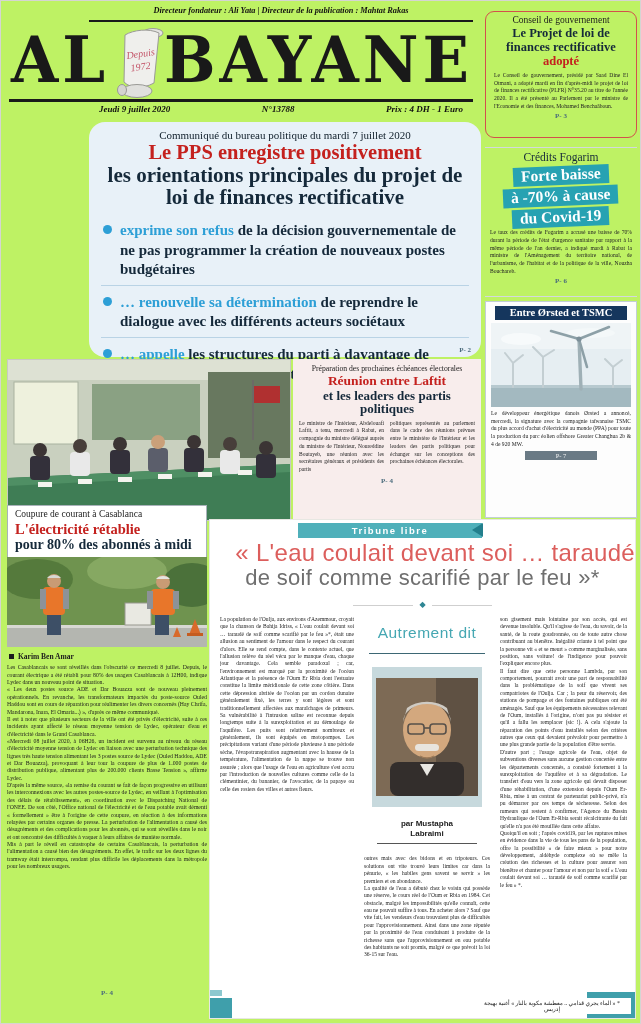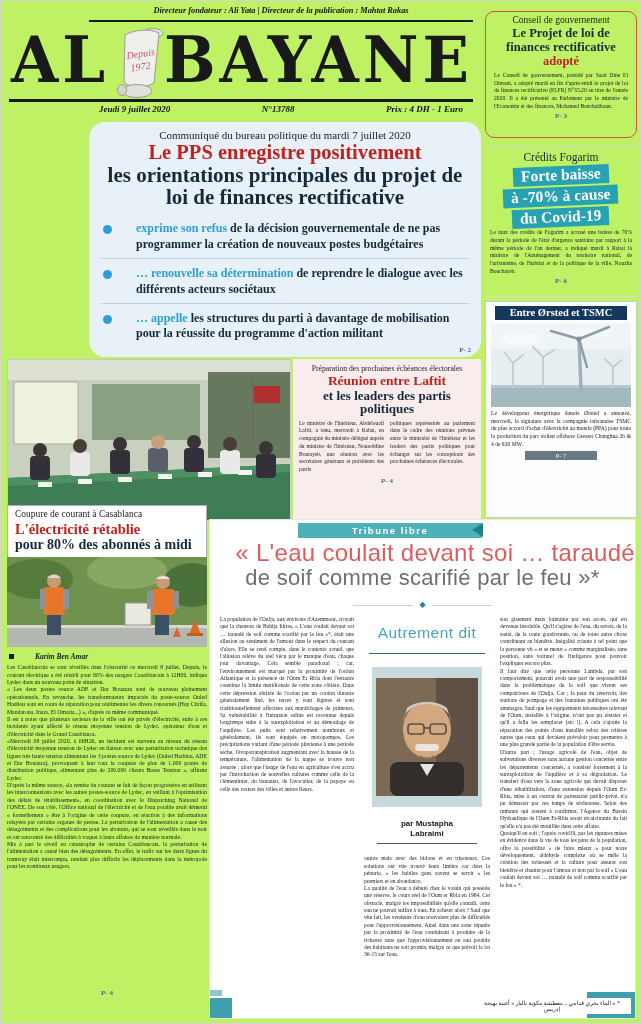--- a/index.html
+++ b/index.html
@@ -21,21 +21,21 @@
   .dateline{top:103px;left:88px;width:384px;display:flex;justify-content:space-between;
             font-style:italic;font-weight:bold;font-size:9px;color:#111;padding:0 10px;box-sizing:border-box;}
 
   
   .lead-box{top:121px;left:88px;width:392px;height:235px;background:#e8f1f8;border-radius:16px;
             padding:7px 12px 4px;box-sizing:border-box;}
   .lead-kicker{text-align:center;font-size:11px;color:#0f1e2a;}
   .lead-red{text-align:center;font-weight:bold;font-size:20.5px;line-height:1.1;color:#c4211e;}
   .lead-dark{text-align:center;font-weight:bold;font-size:21px;line-height:1.07;color:#15293a;}
   .bullets{margin-top:6px;}
-  .bullet-row{display:flex;gap:24px;padding:7px 2px 6px;font-size:12px;font-weight:bold;
+  .bullet-row{display:flex;gap:8px;padding:7px 2px 6px;font-size:15px;font-weight:bold;
               color:#15293a;line-height:1.28;}
   .bullet-row + .bullet-row{border-top:1px solid #b9d3e5;}
   .bdot{flex:none;width:9px;height:9px;border-radius:50%;background:#2d9fd6;margin-top:4px;}
   .blead{color:#2d9fd6;}
   .pref{font-size:7px;font-weight:bold;color:#4a6b7c;}
   .lead-pref{position:absolute;right:10px;bottom:3px;}
 
   
   .meeting-photo{top:358px;left:6px;width:284px;height:162px;border:1px solid #c9c9c4;box-sizing:border-box;}
   .election-box{top:358px;left:292px;width:188px;height:162px;background:#f8edec;
@@ -71,21 +71,21 @@
   .pref-band{background:#6a7a85;color:#f2f2f2;width:72px;margin:3px auto 0;text-align:center;
              font-size:6.5px;padding:1px 0;}
 
   
   .power{top:504px;left:6px;width:200px;height:514px;}
   .pw-head{border:1px solid #a9b2ba;border-bottom:none;padding:3px 7px 5px;background:#fff;}
   .pw-kicker{font-size:9.5px;color:#1c1c1c;}
   .pw-red{font-weight:bold;font-size:14.5px;color:#c4211e;line-height:1.12;margin-top:2px;}
   .pw-dark{font-weight:bold;font-size:14px;color:#15293a;line-height:1.08;}
   .workers-photo{display:block;}
-  .pw-byline{display:flex;align-items:center;gap:21px;margin:5px 2px 3px;font-weight:bold;font-size:7.5px;font-style:italic;}
+  .pw-byline{display:flex;align-items:center;gap:4px;margin:5px 2px 3px;font-weight:bold;font-size:7.5px;}
   .bysq{width:5px;height:5px;background:#1c1c1c;}
   .pw-body{font-size:5.75px;line-height:1.28;text-align:justify;white-space:pre-line;color:#1c1c1c;
            height:322px;overflow:hidden;}
   .pw-pref{text-align:center;margin-top:3px;}
 
   
   .tribune{top:518px;left:208px;width:427px;height:500px;background:#fff;border:1px solid #e7e7e2;
            box-sizing:border-box;}
   .tb-band{position:absolute;top:3px;left:88px;width:184px;height:15px;background:#4fb0ba;
            color:#fff;font-family:"Liberation Sans",sans-serif;font-weight:bold;font-size:9.5px;

